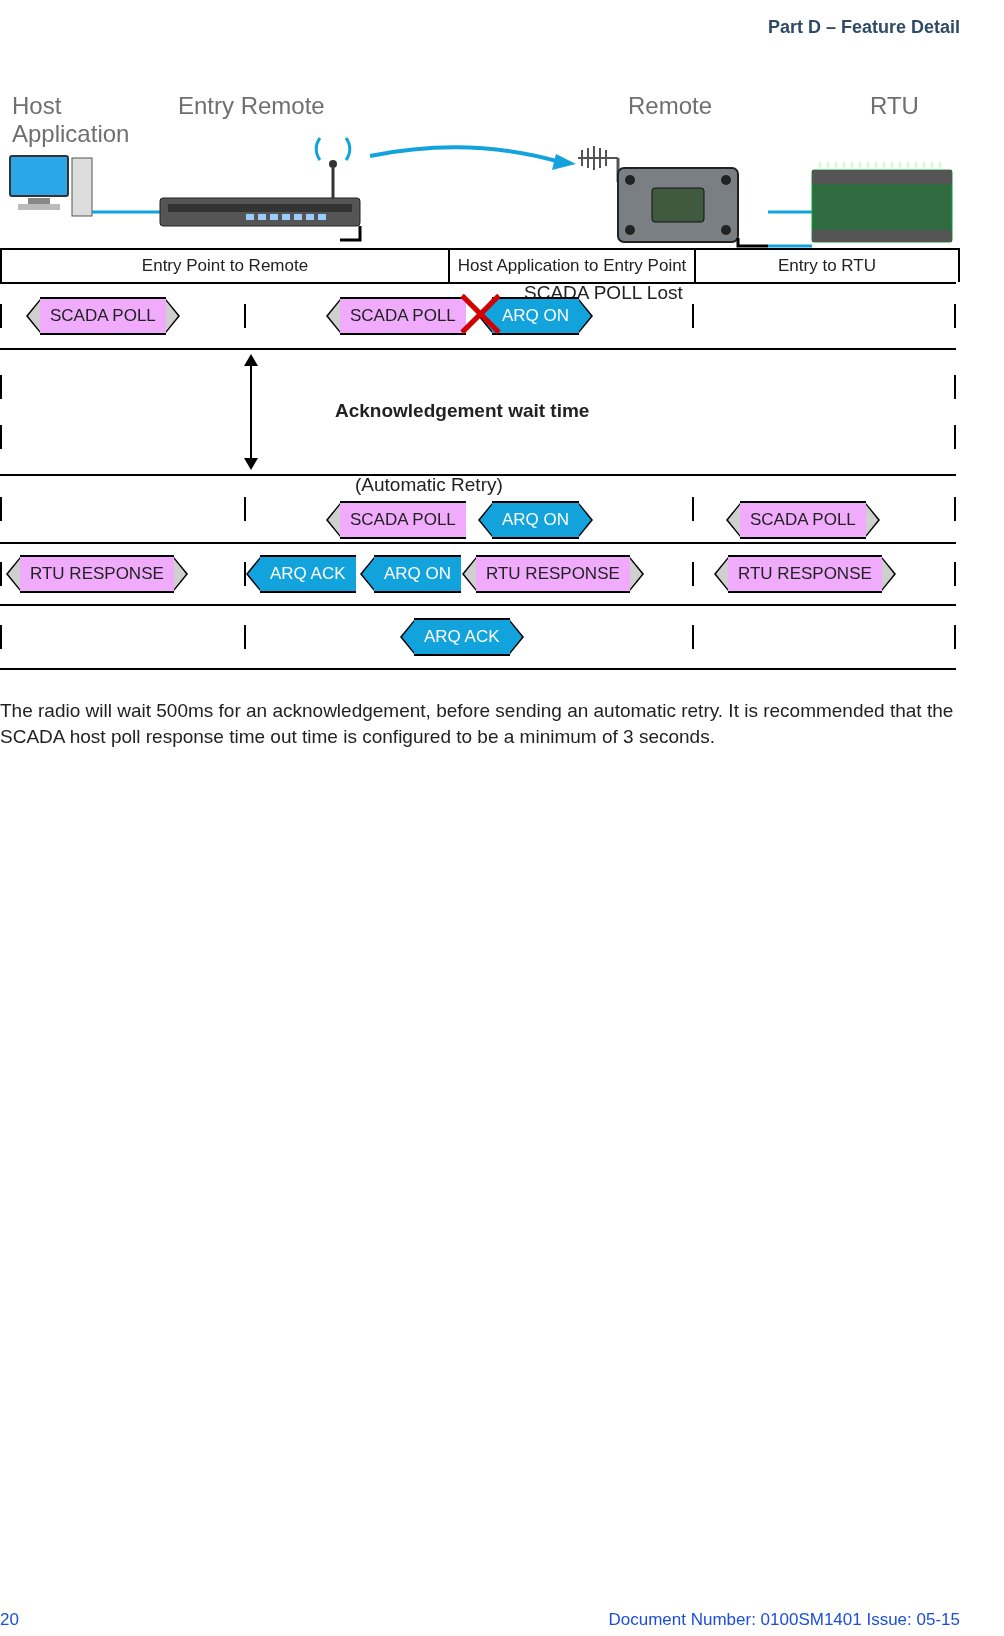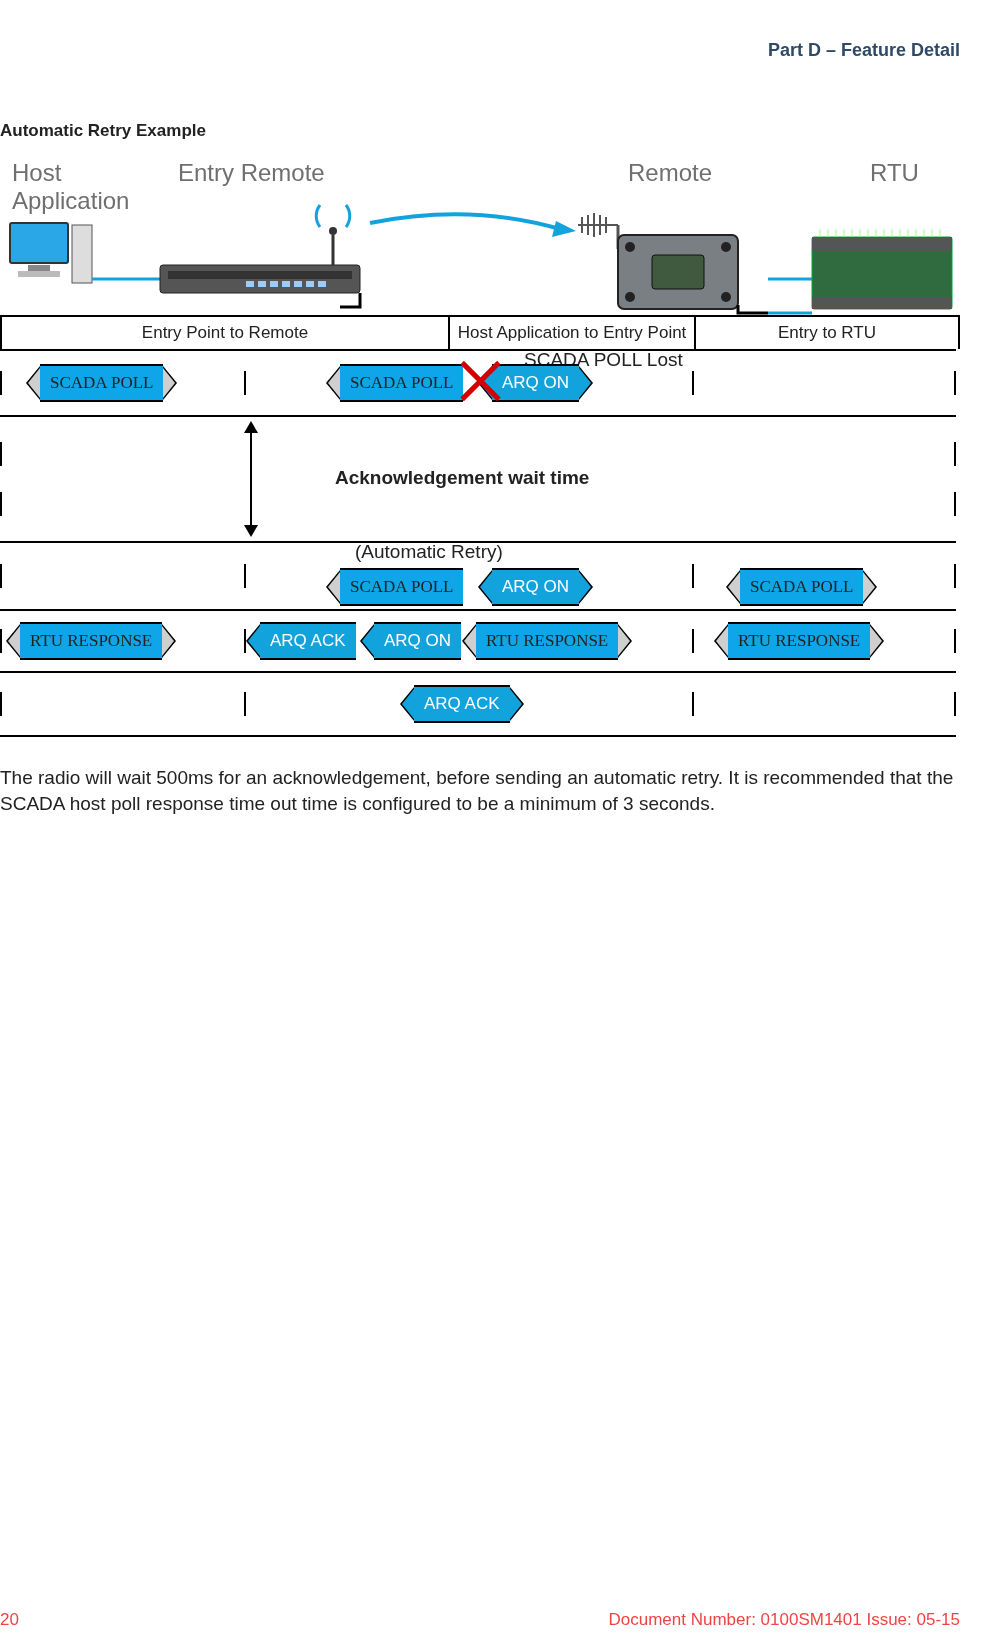--- a/index.html
+++ b/index.html
@@ -1,16 +1,16 @@
 <!DOCTYPE html>
 <html><head>
 <meta charset="utf-8">
 <style>
   html,body{margin:0;padding:0;background:#fff;font-family:Arial,Helvetica,sans-serif;color:#222;}
-  .page{width:1004px;min-height:1636px;margin:0 auto;position:relative;padding:40px 44px 0 0;box-sizing:border-box;}
+  .page{width:1004px;min-height:1636px;margin:0 auto;position:relative;padding:17px 44px 0 0;box-sizing:border-box;}
   .section-header{color:#2f4a66;font-weight:bold;font-size:18px;text-align:right;margin:0 0 60px 0;}
   .title{font-weight:bold;font-size:17px;margin:0 0 24px 0;}
   .intro{font-size:17px;margin:0 0 10px 0;}
   .device-row{display:flex;align-items:flex-end;gap:0;height:150px;position:relative;}
   .dev-label{color:#6f6f6f;font-size:24px;font-weight:400;position:absolute;top:-6px;}
   .dev-label.host{left:12px;}
   .dev-label.entry{left:178px;}
   .dev-label.remote{left:628px;}
   .dev-label.rtu{left:870px;}
   .table-row{display:flex;border:2px solid #000;border-bottom:none;}
@@ -18,47 +18,46 @@
   .th.c1{width:244px;}
   .th.c2{flex:1;}
   .th.c3{width:262px;border-right:none;}
   .lane{border-top:2px solid #000;position:relative;height:56px;}
   .lane.tall{height:124px;}
   .lane.last{border-bottom:2px solid #000;}
   .tick{position:absolute;width:2px;background:#000;height:24px;top:50%;transform:translateY(-50%);}
   .tick.t0{left:0;} .tick.t1{left:244px;} .tick.t2{left:692px;} .tick.t3{right:0;}
   .tag{position:absolute;display:flex;align-items:center;height:34px;top:50%;transform:translateY(-50%);}
   .tag .body{display:flex;align-items:center;height:34px;padding:0 10px;font-size:17px;border-top:2px solid #000;border-bottom:2px solid #000;}
-  .tag.grey .body{background:#0ea5e9;font-family:Liberation Serif, serif;}
+  .tag.grey .body{background:#f0abfc;}
   .tag.blue .body{background:#12a3dd;color:#fff;}
   .tag .arr-right{border-top:17px solid transparent;border-bottom:17px solid transparent;border-left:14px solid #000;position:relative;}
   .tag.grey .arr-right-inner{position:absolute;left:-14px;top:-15px;border-top:15px solid transparent;border-bottom:15px solid transparent;border-left:12px solid #cfcfcf;}
   .tag.blue .arr-right-inner{position:absolute;left:-14px;top:-15px;border-top:15px solid transparent;border-bottom:15px solid transparent;border-left:12px solid #12a3dd;}
   .tag .arr-left{border-top:17px solid transparent;border-bottom:17px solid transparent;border-right:14px solid #000;position:relative;}
   .tag.grey .arr-left-inner{position:absolute;right:-14px;top:-15px;border-top:15px solid transparent;border-bottom:15px solid transparent;border-right:12px solid #cfcfcf;}
   .tag.blue .arr-left-inner{position:absolute;right:-14px;top:-15px;border-top:15px solid transparent;border-bottom:15px solid transparent;border-right:12px solid #12a3dd;}
   .ann{position:absolute;font-size:19px;white-space:nowrap;}
   .cross{position:absolute;width:48px;height:48px;}
   .cross::before,.cross::after{content:"";position:absolute;left:22px;top:-2px;width:5px;height:52px;background:#d20000;}
   .cross::before{transform:rotate(45deg);} .cross::after{transform:rotate(-45deg);}
   .vwait{position:absolute;left:250px;top:6px;height:112px;width:2px;background:#000;}
   .vwait::before{content:"";position:absolute;left:-6px;top:-2px;border-left:7px solid transparent;border-right:7px solid transparent;border-bottom:12px solid #000;}
   .vwait::after{content:"";position:absolute;left:-6px;bottom:-2px;border-left:7px solid transparent;border-right:7px solid transparent;border-top:12px solid #000;}
   .closing{font-size:19px;line-height:1.35;margin-top:28px;}
-  .footer{position:absolute;bottom:6px;left:0;right:44px;display:flex;justify-content:space-between;font-size:17px;color:#ef4444;align-items:flex-end;}
+  .footer{position:absolute;bottom:6px;left:0;right:44px;display:flex;justify-content:space-between;font-size:17px;color:#1d4ed8;align-items:flex-end;}
   
   .devices-svg{width:960px;height:150px;}
 </style>
 </head>
 <body>
 
 <div class="page">
   <div class="section-header">Part D – Feature Detail</div>
 
-  <div class="title">Automatic Retry Example</div>
 
   <div class="device-row">
     <span class="dev-label host" style="white-space:pre;">Host
 Application</span>
     <span class="dev-label entry">Entry Remote</span>
     <span class="dev-label remote">Remote</span>
     <span class="dev-label rtu">RTU</span>
     <svg class="devices-svg" viewBox="0 0 960 150">
 
       <rect x="10" y="58" width="58" height="40" rx="2" fill="#2aa7e6" stroke="#333" stroke-width="2"></rect>

